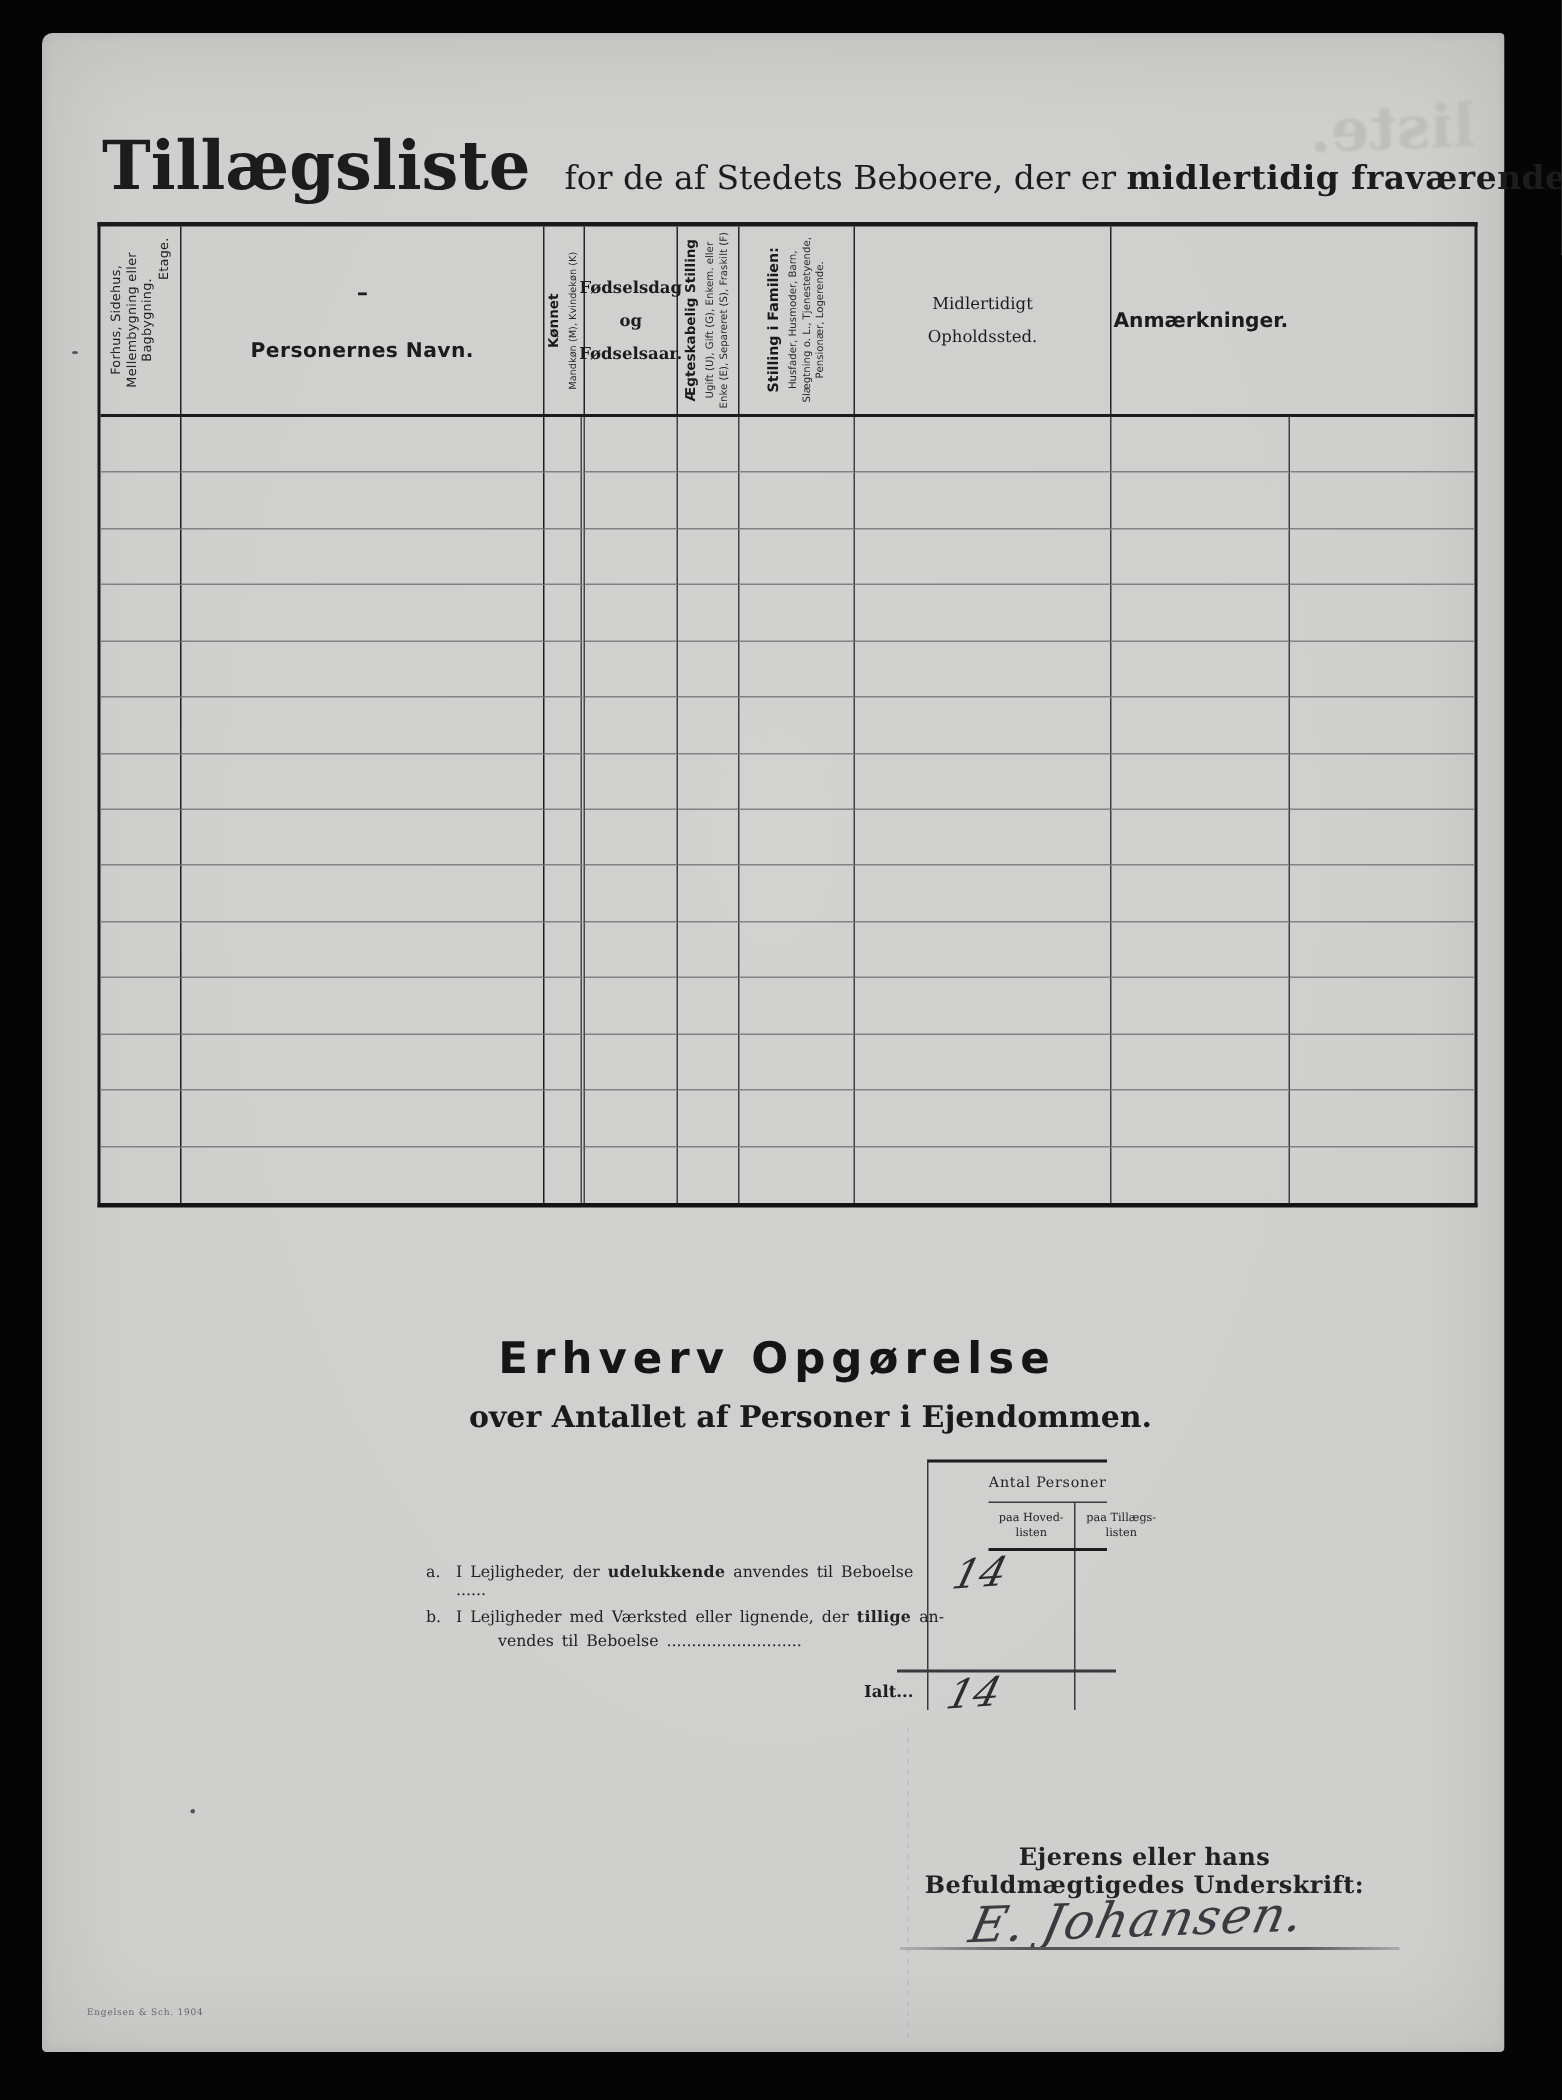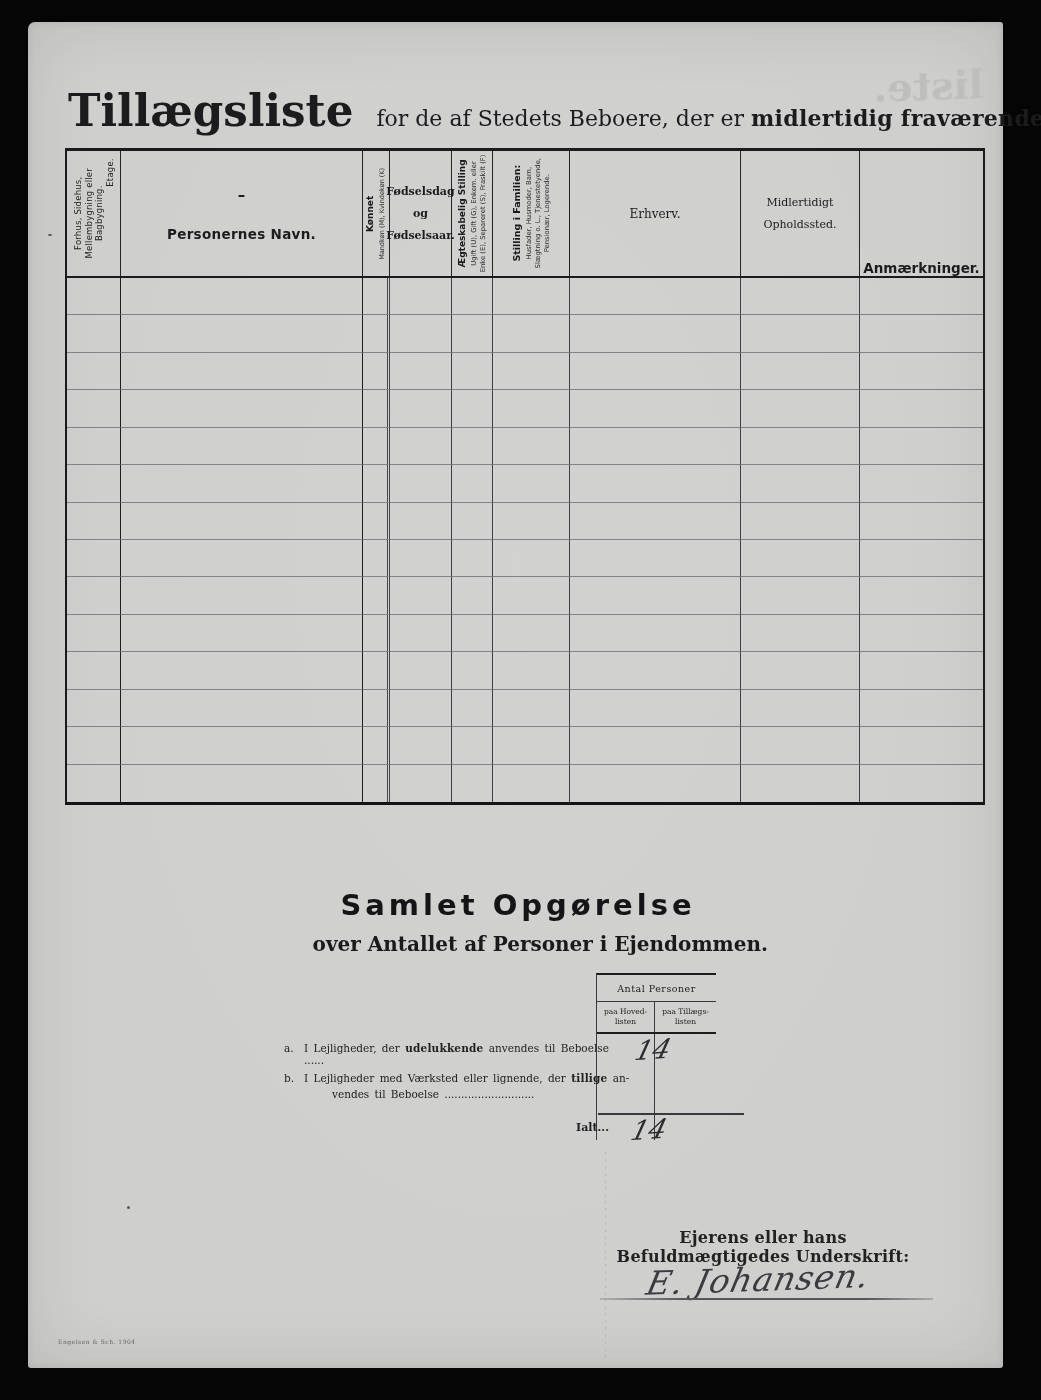--- a/index.html
+++ b/index.html
@@ -18,21 +18,21 @@
   .title-rest b{letter-spacing:0.3px;}
   .ghost{position:absolute;left:845px;top:40px;font-size:40px;font-weight:bold;color:#bdbdbb;
          transform:scaleX(-1) rotate(2deg);filter:blur(0.7px);opacity:0.9;}
   
   .census-table{position:absolute;left:37px;top:126px;width:920px;box-sizing:border-box;
                 border:2px solid #1b1b1d;border-top-width:3px;border-bottom:3px solid #141416;}
   .cgrid{display:grid;grid-template-columns:54px 242px 27px 62px 41px 77px 171px 119px 123px;}
   .thead{height:125px;border-bottom:2px solid #1b1b1d;}
   .hcell{box-sizing:border-box;border-right:1px solid #242426;display:flex;flex-direction:column;
          align-items:center;justify-content:center;position:relative;overflow:visible;text-align:center;}
-  .hcell:last-child{border-right:none;justify-content:flex-end;}
+  .hcell:last-child{border-right:none;}
   .rot{transform:rotate(-90deg);width:118px;text-align:center;font-family:"DejaVu Sans", sans-serif;line-height:1.25;}
   .rot-lines{font-size:8.5px;letter-spacing:0.2px;color:#222;}
   .rot-lines .ln{display:block;}
   .rot-lines .ln-end{text-align:right;padding-right:4px;}
   .rot-title{font-weight:bold;color:#1a1a1c;}
   .rot-sub{font-size:6.8px;line-height:1.3;color:#29292b;margin-top:2px;}
   .h-dash{font-weight:bold;font-size:15px;margin-bottom:22px;font-family:"DejaVu Sans", sans-serif;}
   .h-name{font-family:"DejaVu Sans", sans-serif;font-weight:bold;font-size:13.5px;letter-spacing:0.3px;}
   .h-serif{font-size:11px;line-height:2.0;}
   .h-serif-b{font-weight:bold;}
@@ -46,22 +46,22 @@
   .bcell{box-sizing:border-box;border-right:1px solid #404044;border-bottom:1px solid #818186;}
   .bcell.c0,.bcell.c1{border-right-color:#1e1e20;}
   .bcell.c2{border-right:3px double #47474b;}
   .bcell.c8{border-right:none;}
   .bcell.last-row{border-bottom:none;}
   
   .sum-head{position:absolute;left:250px;top:866px;width:480px;text-align:center;
             font-family:"DejaVu Sans", sans-serif;font-weight:bold;font-size:29px;letter-spacing:4px;color:#151517;}
   .sum-sub{position:absolute;left:240px;top:910px;width:500px;text-align:right;
            font-weight:bold;font-size:20px;color:#1a1a1c;}
-  .antal-box{position:absolute;left:568px;top:951px;width:120px;box-sizing:border-box;
-             border-top:2px solid #1d1d1f;border-left:1px solid #3a3a3e;}
+  .antal-box{position:absolute;left:590px;top:951px;width:120px;box-sizing:border-box;
+             border-top:2px solid #1d1d1f;border-left:1px solid #3a3a3e;padding-left:40px;}
   .antal-title{height:26px;display:flex;align-items:center;justify-content:center;
                font-size:9.5px;letter-spacing:0.5px;border-bottom:1px solid #3a3a3e;color:#222;}
   .antal-sub{display:grid;grid-template-columns:58px 61px;border-bottom:2px solid #1d1d1f;}
   .antal-sub-cell{height:30px;display:flex;flex-direction:column;align-items:center;justify-content:center;
                   font-size:7.5px;line-height:1.3;color:#222;}
   .antal-sub-cell.first{border-right:1px solid #3a3a3e;}
   .antal-vals{display:grid;grid-template-columns:58px 61px;height:106px;}
   .antal-val-cell.first{border-right:1px solid #3a3a3e;}
   .hand{font-style:italic;font-size:27px;color:#2b2b30;transform:skewX(-18deg) rotate(-4deg);
         font-family:"DejaVu Serif", serif;}
@@ -138,23 +138,20 @@
             <div class="rot-sub">Ugift (U), Gift (G), Enkem. eller Enke (E), Separeret (S), Fraskilt (F)</div>
           </div>
         </div>
         <div class="hcell">
           <div class="rot">
             <div class="rot-title st-title">Stilling i Familien:</div>
             <div class="rot-sub">Husfader, Husmoder, Barn, Slægtning o. L., Tjenestetyende, Pensionær, Logerende.</div>
           </div>
         </div>
         <div class="hcell">
-          <span class="h-erhverv">Erhverv.</span>
-        </div>
-        <div class="hcell">
           <div class="h-serif">
             <div>Midlertidigt</div>
             <div>Opholdssted.</div>
           </div>
         </div>
         <div class="hcell">
           <span class="h-anm">Anmærkninger.</span>
         </div>
       </div>
       <div class="cgrid tbody">
@@ -280,21 +277,21 @@
           <div class="bcell c2 last-row"></div>
           <div class="bcell c3 last-row"></div>
           <div class="bcell c4 last-row"></div>
           <div class="bcell c5 last-row"></div>
           <div class="bcell c6 last-row"></div>
           <div class="bcell c7 last-row"></div>
           <div class="bcell c8 last-row"></div>
         </div>
     </div>
 
-    <div class="sum-head">Samlet Opgørelse</div>
+    <div class="sum-head">Erhverv Opgørelse</div>
     <div class="sum-sub">over Antallet af Personer i Ejendommen.</div>
 
     <div class="antal-box">
       <div class="antal-title">Antal Personer</div>
       <div class="antal-sub">
         <div class="antal-sub-cell first">
           <span>paa Hoved-</span>
           <span>listen</span>
         </div>
         <div class="antal-sub-cell">

